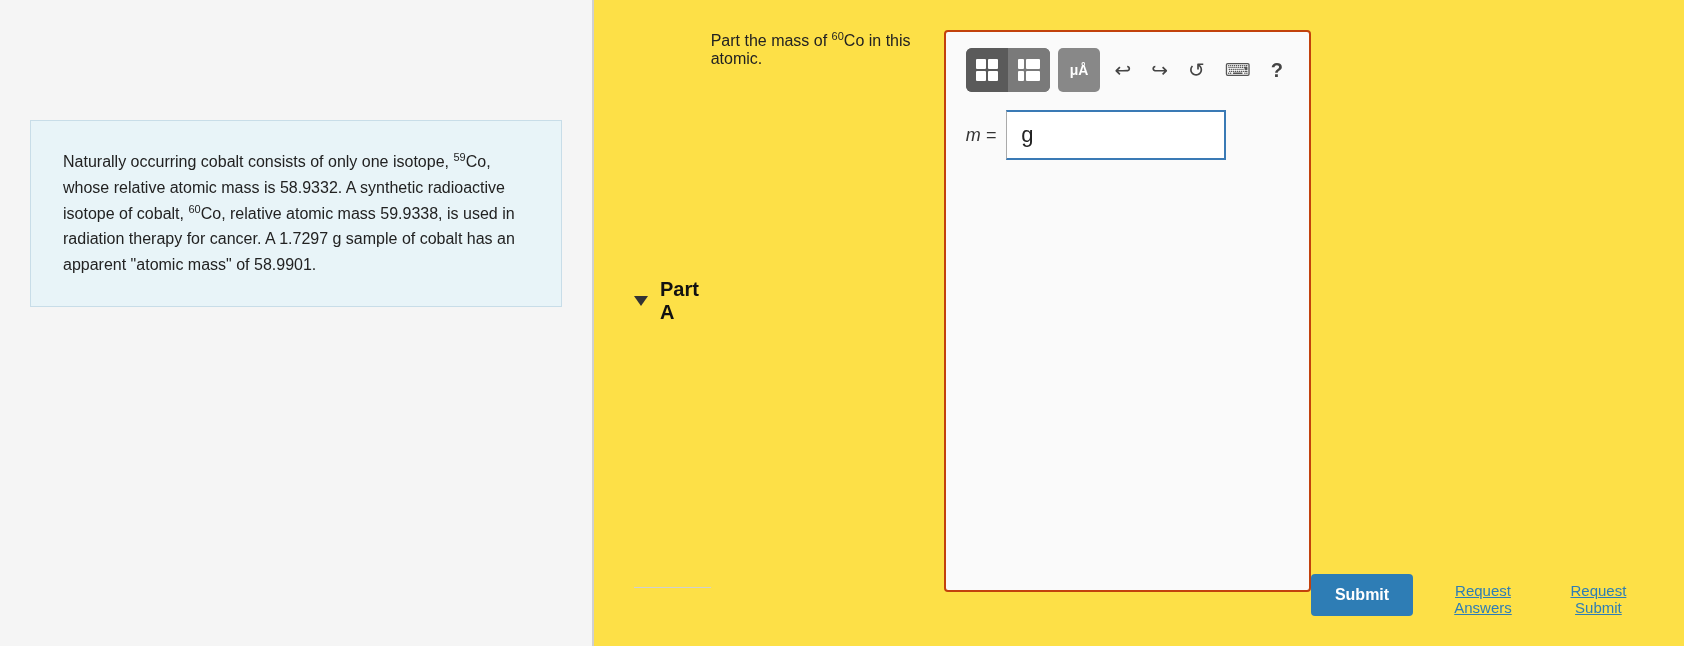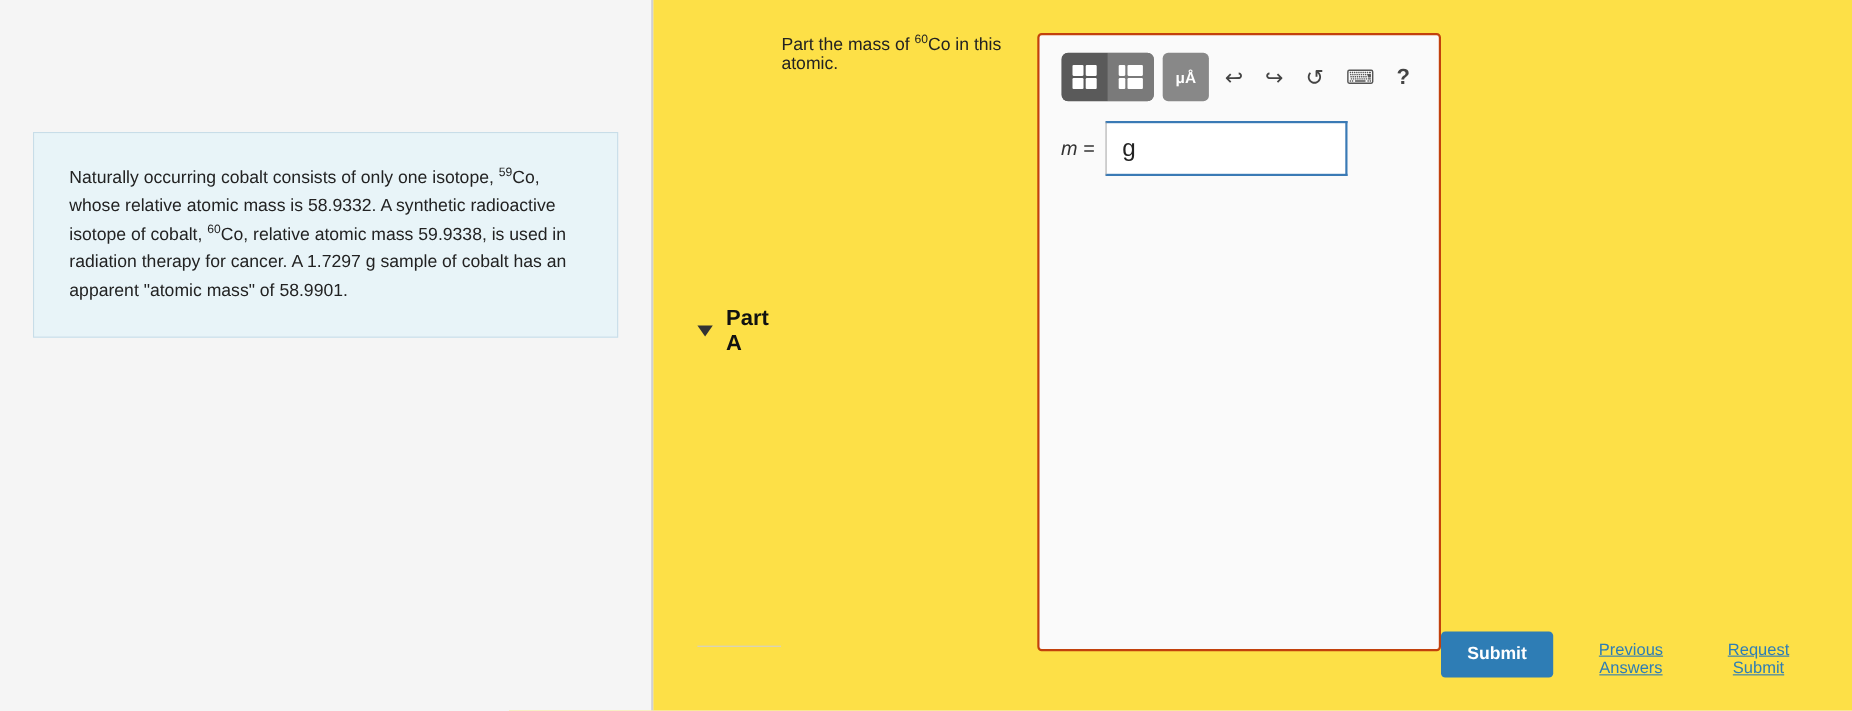--- a/index.html
+++ b/index.html
@@ -341,17 +341,17 @@
 
     <div class="answer-row">
       <span class="answer-label">m =</span>
       <input class="unit-input" type="text" value="g" style="">
     </div>
 
   </div>
 
   <div class="action-row">
     <button class="submit-btn">Submit</button>
-    <button class="link-btn">Previous Answers</button>
+    <button class="link-btn">Request Answers</button>
     <button class="link-btn">Request Submit</button>
   </div>
 
 </div>
 
 </body></html>

